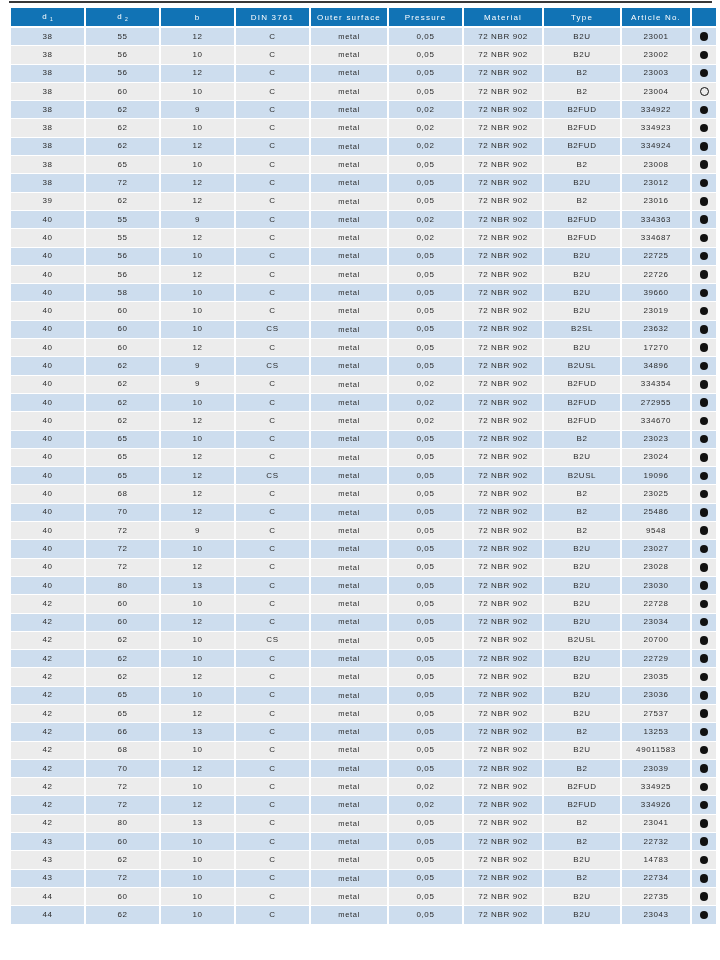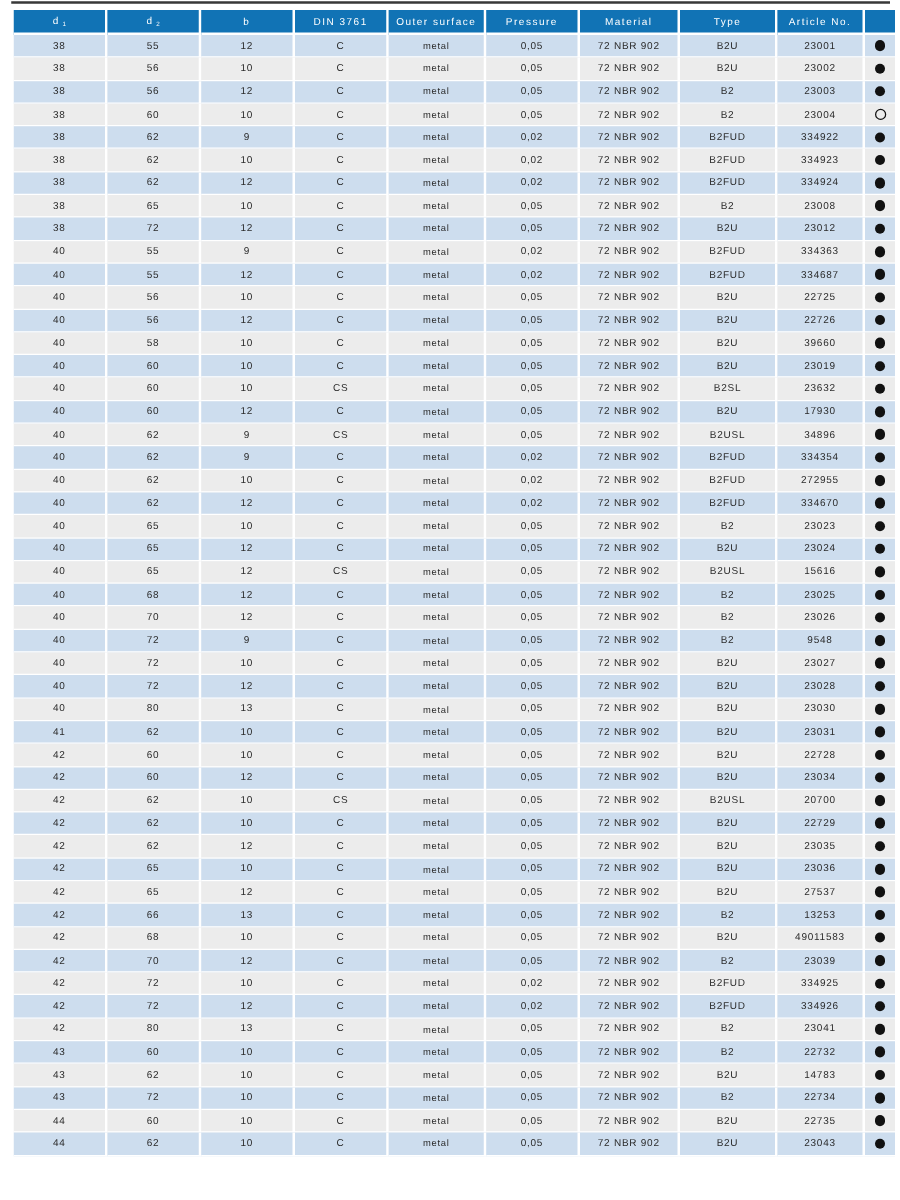--- a/index.html
+++ b/index.html
@@ -213,20 +213,32 @@
         <td>12</td>
         <td>C</td>
         <td>metal</td>
         <td>0,05</td>
         <td>72 NBR 902</td>
         <td>B2U</td>
         <td>23012</td>
         <td><span class="dot filled"></span></td>
       </tr>
       <tr>
+        <td>39</td>
+        <td>62</td>
+        <td>12</td>
+        <td>C</td>
+        <td>metal</td>
+        <td>0,05</td>
+        <td>72 NBR 902</td>
+        <td>B2</td>
+        <td>23016</td>
+        <td><span class="dot filled"></span></td>
+      </tr>
+      <tr>
         <td>40</td>
         <td>55</td>
         <td>9</td>
         <td>C</td>
         <td>metal</td>
         <td>0,02</td>
         <td>72 NBR 902</td>
         <td>B2FUD</td>
         <td>334363</td>
         <td><span class="dot filled"></span></td>
@@ -305,21 +317,21 @@
       </tr>
       <tr>
         <td>40</td>
         <td>60</td>
         <td>12</td>
         <td>C</td>
         <td>metal</td>
         <td>0,05</td>
         <td>72 NBR 902</td>
         <td>B2U</td>
-        <td>17930</td>
+        <td>17270</td>
         <td><span class="dot filled"></span></td>
       </tr>
       <tr>
         <td>40</td>
         <td>62</td>
         <td>9</td>
         <td>CS</td>
         <td>metal</td>
         <td>0,05</td>
         <td>72 NBR 902</td>
@@ -389,21 +401,21 @@
       </tr>
       <tr>
         <td>40</td>
         <td>65</td>
         <td>12</td>
         <td>CS</td>
         <td>metal</td>
         <td>0,05</td>
         <td>72 NBR 902</td>
         <td>B2USL</td>
-        <td>15616</td>
+        <td>19096</td>
         <td><span class="dot filled"></span></td>
       </tr>
       <tr>
         <td>40</td>
         <td>68</td>
         <td>12</td>
         <td>C</td>
         <td>metal</td>
         <td>0,05</td>
         <td>72 NBR 902</td>
@@ -413,21 +425,21 @@
       </tr>
       <tr>
         <td>40</td>
         <td>70</td>
         <td>12</td>
         <td>C</td>
         <td>metal</td>
         <td>0,05</td>
         <td>72 NBR 902</td>
         <td>B2</td>
-        <td>23026</td>
+        <td>25486</td>
         <td><span class="dot filled"></span></td>
       </tr>
       <tr>
         <td>40</td>
         <td>72</td>
         <td>9</td>
         <td>C</td>
         <td>metal</td>
         <td>0,05</td>
         <td>72 NBR 902</td>
@@ -462,32 +474,20 @@
       <tr>
         <td>40</td>
         <td>80</td>
         <td>13</td>
         <td>C</td>
         <td>metal</td>
         <td>0,05</td>
         <td>72 NBR 902</td>
         <td>B2U</td>
         <td>23030</td>
-        <td><span class="dot filled"></span></td>
-      </tr>
-      <tr>
-        <td>41</td>
-        <td>62</td>
-        <td>10</td>
-        <td>C</td>
-        <td>metal</td>
-        <td>0,05</td>
-        <td>72 NBR 902</td>
-        <td>B2U</td>
-        <td>23031</td>
         <td><span class="dot filled"></span></td>
       </tr>
       <tr>
         <td>42</td>
         <td>60</td>
         <td>10</td>
         <td>C</td>
         <td>metal</td>
         <td>0,05</td>
         <td>72 NBR 902</td>

